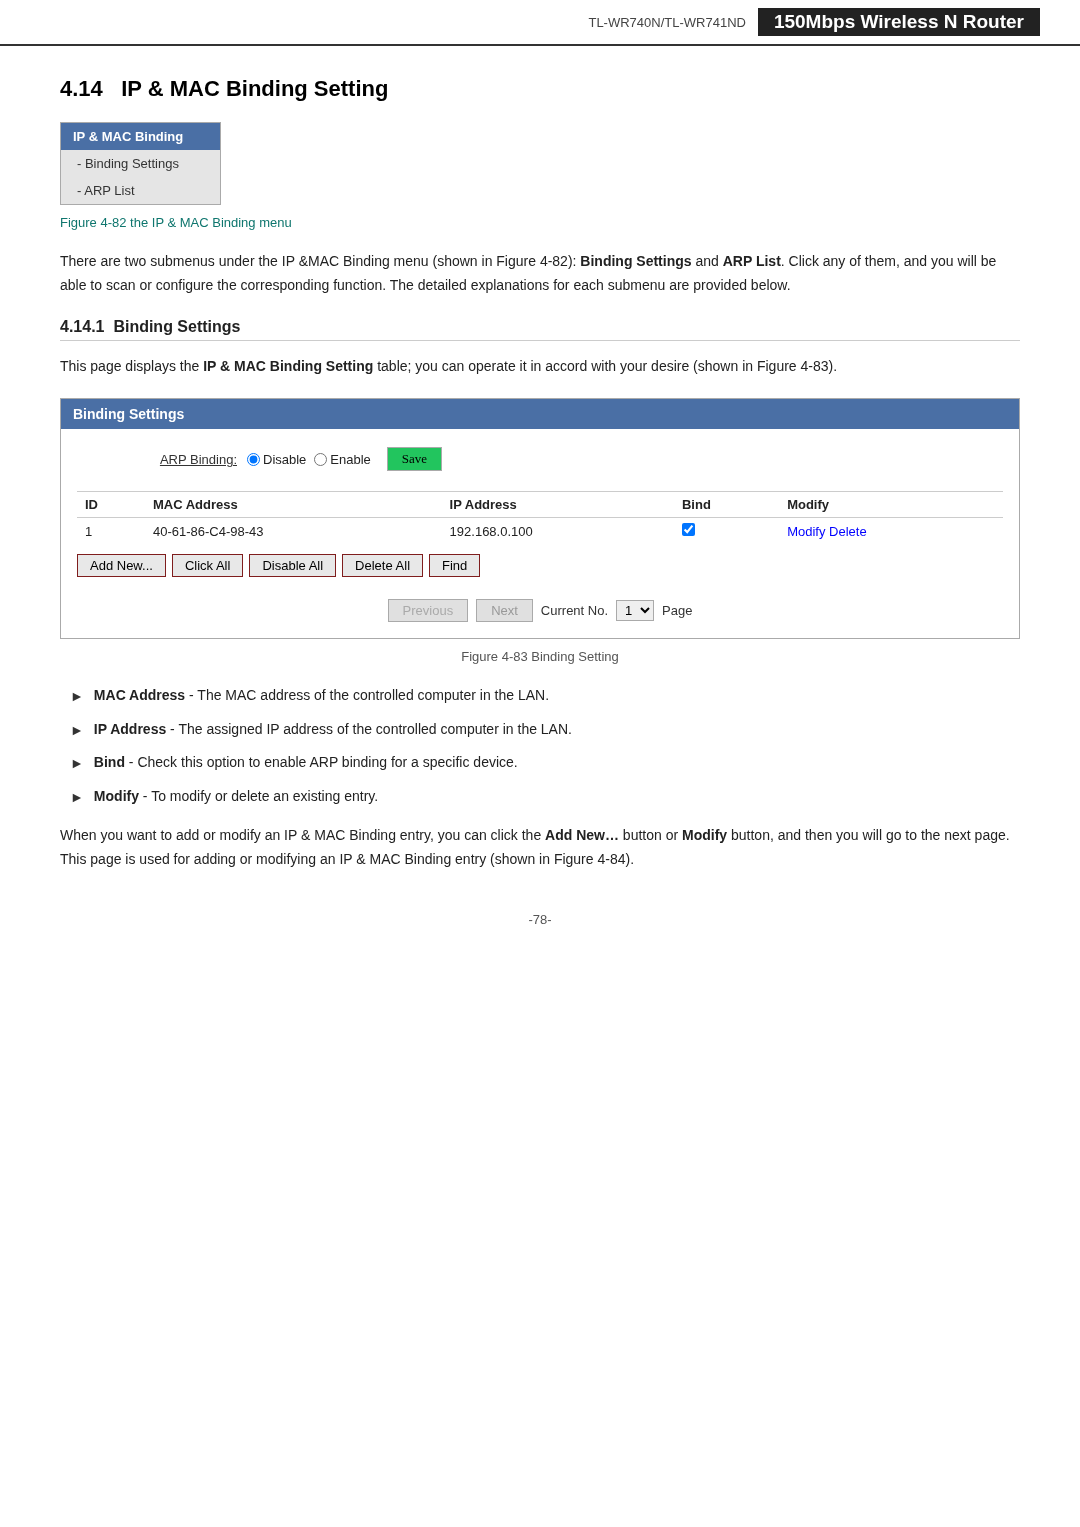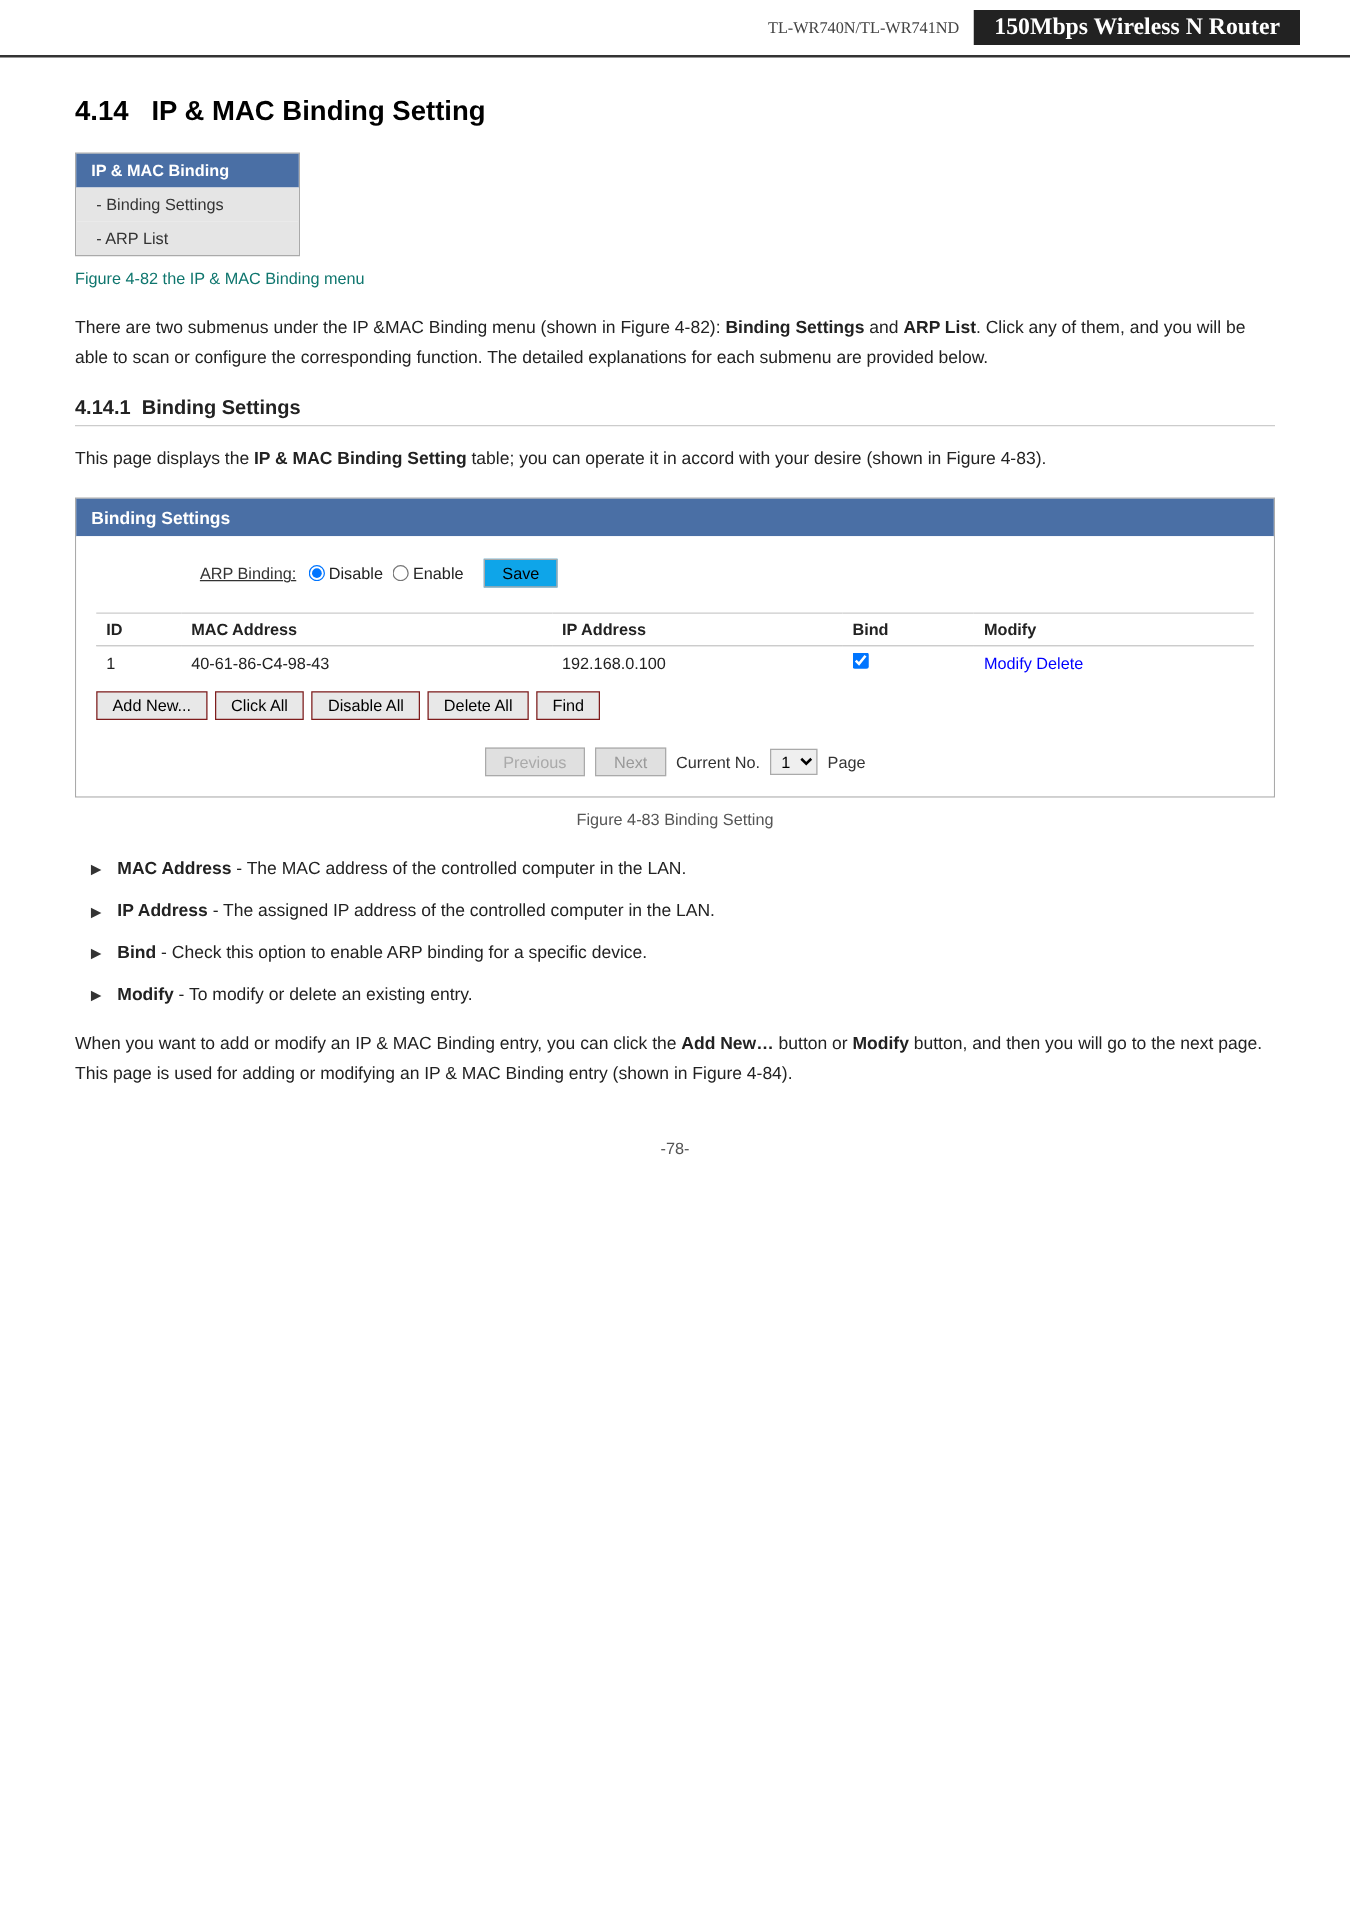--- a/index.html
+++ b/index.html
@@ -21,21 +21,21 @@
     .section-title {
       font-size: 22px;
       font-weight: bold;
       margin-bottom: 20px;
       color: #000;
     }
 
     
     .menu-box {
       border: 1px solid #aaa;
-      width: 180px;
+      width: 161px;
       margin-bottom: 10px;
     }
     .menu-item {
       padding: 6px 12px;
       font-size: 13px;
     }
     .menu-item.active {
       background: #4a6fa5;
       color: #fff;
       font-weight: bold;
@@ -108,26 +108,27 @@
       align-items: center;
       gap: 8px;
     }
     .radio-group label {
       font-size: 13px;
       display: flex;
       align-items: center;
       gap: 3px;
     }
     .save-btn {
-      background: #0ea5e9;
+      background: #22c55e;
       border: 1px solid #aaa;
       padding: 3px 14px;
       font-size: 13px;
       cursor: pointer;
       margin-left: 8px;
+      font-family: Liberation Serif, serif;
     }
 
     .data-table {
       width: 100%;
       border-collapse: collapse;
       margin-bottom: 10px;
     }
     .data-table th {
       text-align: left;
       font-weight: bold;
@@ -228,21 +229,20 @@
       color: #555;
       margin-top: 40px;
     }
 
     .header-row {
       display: flex;
       justify-content: flex-end;
       align-items: center;
       border-bottom: 2px solid #333;
       padding: 8px 40px;
-      font-family: Liberation Serif, serif;
     }
     .header-model {
       font-size: 13px;
       color: #444;
       margin-right: 0;
     }
     .header-product {
       background: #222;
       color: #fff;
       font-size: 19px;

